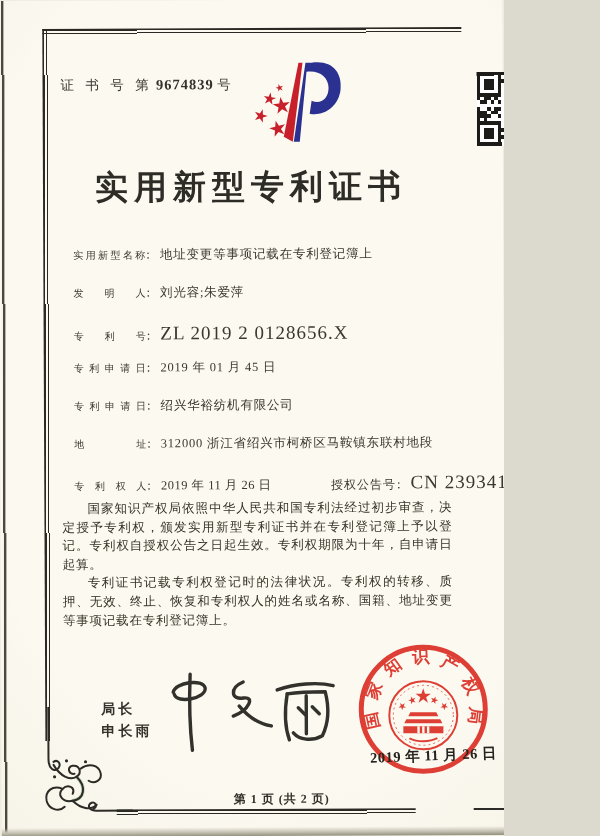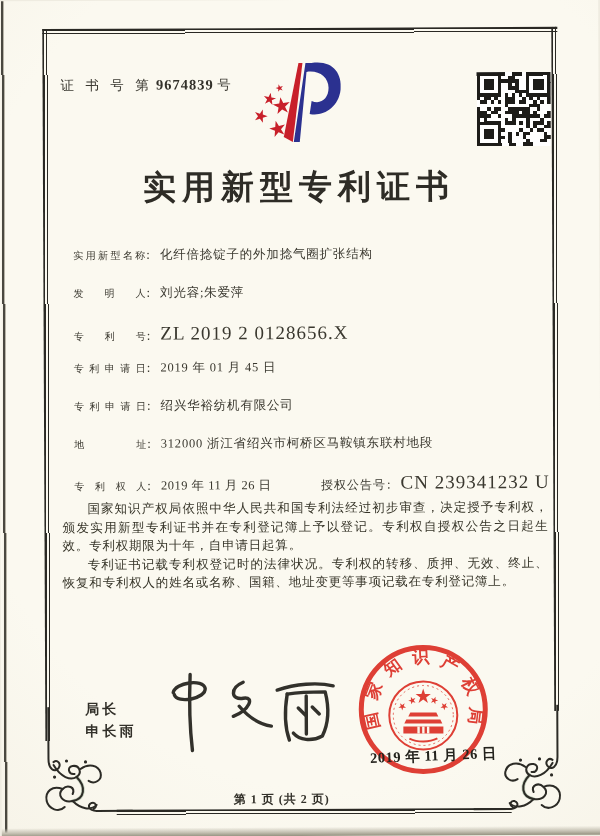--- a/index.html
+++ b/index.html
@@ -1,16 +1,16 @@
 <!DOCTYPE html>
 <html><head>
 <meta charset="utf-8">
 <style>
   html,body{margin:0;padding:0;background:#dcd9cf;}
-  .stage{position:relative;width:600px;height:836px;overflow:hidden;
+  .stage{position:relative;width:504px;height:836px;overflow:hidden;
          font-family:"Liberation Serif",serif;background:#efece1;}
   .sheet{position:absolute;inset:0;
          background:radial-gradient(125% 105% at 55% 42%, #fbf9f0 50%, #f3efe2 88%, #eae5d6 100%);
          transform:rotate(-0.25deg);}
   
   .edge-left{position:absolute;left:2px;top:0;bottom:0;width:5px;
       background:linear-gradient(90deg,#f5f2e8 0 1px,#4a4840 1px 3px,#b9b5a8 3px 4px,transparent 4px);}
   .edge-bottom{position:absolute;left:0;right:0;bottom:0;height:9px;
       background:linear-gradient(#f3efe200,#c7c3b5 55%,#94917f);}
   
@@ -23,25 +23,25 @@
   .certno .num{font-size:14.5px;letter-spacing:1px;font-weight:bold;color:#33312a;}
   .title{position:absolute;left:0;top:165px;width:100%;text-align:center;
          font-size:33px;font-weight:bold;letter-spacing:6px;color:#2e2c26;}
   .frow{position:absolute;left:74px;right:40px;font-size:13px;color:#3a382f;white-space:nowrap;}
   .flabel{display:inline-block;width:72px;font-size:10px;text-align:justify;text-align-last:justify;
           vertical-align:baseline;color:#3a382f;}
   .colon{margin:0 10px 0 1px;}
   .fvalue{font-size:12.5px;letter-spacing:0.8px;}
   .fvalue.latin{font-size:19px;letter-spacing:1px;}
   .gval{display:inline-block;width:146px;font-size:12.5px;letter-spacing:0.5px;}
-  .glabel2{font-size:12px;letter-spacing:1px;margin-left:14px;}
+  .glabel2{font-size:12px;letter-spacing:1px;margin-left:24px;}
   .bodytext{position:absolute;left:62px;right:52px;top:499px;font-size:12.5px;
             line-height:18.6px;letter-spacing:0.8px;color:#363428;text-align:justify;}
   .bodytext p{margin:0;text-indent:2em;}
-  .signer{position:absolute;left:84px;font-size:14px;font-weight:bold;letter-spacing:3px;color:#33312a;font-family:Liberation Serif, serif;}
+  .signer{position:absolute;left:100px;font-size:14px;font-weight:bold;letter-spacing:3px;color:#33312a;font-family:Liberation Serif, serif;}
   .sig-svg{position:absolute;left:158px;top:662px;}
   .seal-svg{position:absolute;left:342px;top:630px;opacity:.93;}
   .seal-date{position:absolute;left:350px;top:747px;width:164px;text-align:center;
              font-size:14.5px;font-weight:bold;letter-spacing:0.5px;color:#24231d;
              transform:rotate(-2deg);}
   .footer{position:absolute;left:44px;top:791px;width:472px;text-align:center;
           font-size:12px;font-weight:bold;letter-spacing:1px;color:#33312a;}
   .flourish{position:absolute;}
   svg{display:block;}
 </style>
@@ -331,21 +331,21 @@
           <rect x="35.24" y="70.48" width="3.57" height="3.57"></rect>
           <rect x="45.81" y="70.48" width="3.57" height="3.57"></rect>
           <rect x="49.33" y="70.48" width="3.57" height="3.57"></rect>
           <rect x="52.86" y="70.48" width="3.57" height="3.57"></rect>
         </g>
     </svg>
 
     <div class="title">实用新型专利证书</div>
 
     <div class="frow" style="top:246px;">
-      <span class="flabel">实用新型名称</span><span class="colon">:</span><span class="fvalue">化纤倍捻锭子的外加捻气圈扩张结构</span>
+      <span class="flabel">实用新型名称</span><span class="colon">:</span><span class="fvalue">地址变更等事项记载在专利登记簿上</span>
     </div>
     <div class="frow" style="top:284px;">
       <span class="flabel">发明人</span><span class="colon">:</span><span class="fvalue">刘光容;朱爱萍</span>
     </div>
     <div class="frow" style="top:322px;">
       <span class="flabel">专利号</span><span class="colon">:</span><span class="fvalue latin">ZL 2019 2 0128656.X</span>
     </div>
     <div class="frow" style="top:359px;">
       <span class="flabel">专利申请日</span><span class="colon">:</span><span class="fvalue">2019 年 01 月 45 日</span>
     </div>

